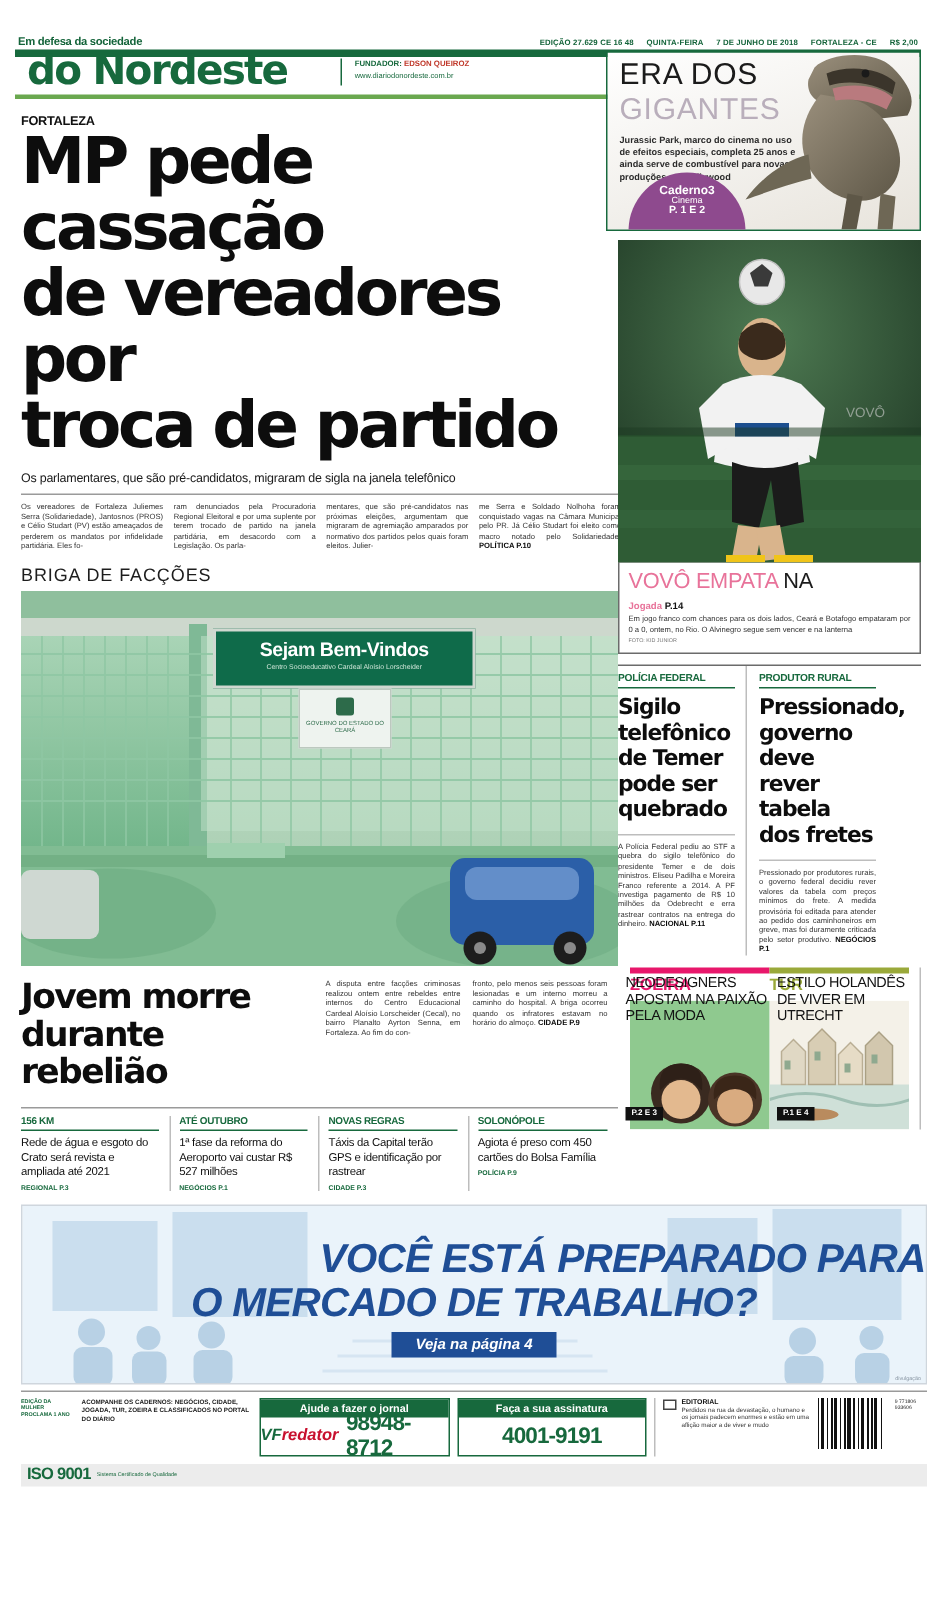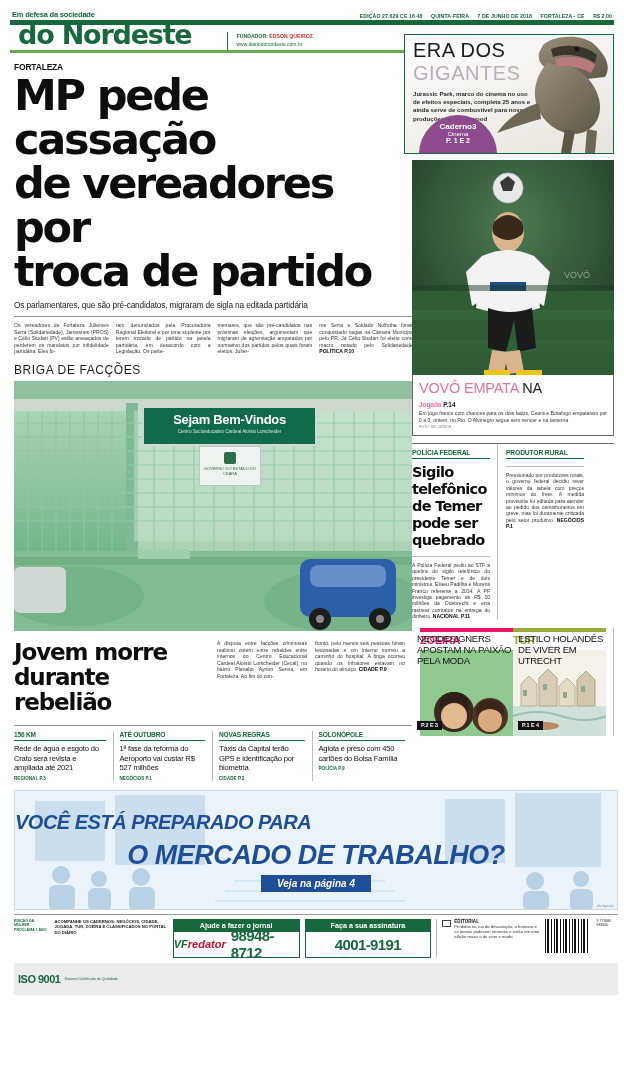--- a/index.html
+++ b/index.html
@@ -2,42 +2,42 @@
 <html><head>
 <meta charset="utf-8">
 <style>
   * { box-sizing: border-box; margin: 0; padding: 0; }
   html, body {
     width: 624px; height: 1071px;
     background: #ffffff;
     font-family: "Liberation Sans", sans-serif;
     overflow: hidden;
   }
-  .page { position: relative; width: 624px; height: 1071px; background: #fff; padding: 0 10px; }
+  .page { position: relative; width: 624px; height: 1071px; background: #fff; padding: 13px 10px; }
 
   
   .topstrip { display: flex; align-items: flex-end; justify-content: space-between;
               height: 20px; padding: 0 2px 1px 2px; }
   .tagline { font-size: 7.5px; font-weight: 700; color: #14643a; letter-spacing: -0.2px; }
   .dateline { font-size: 5.2px; font-weight: 700; color: #14643a; letter-spacing: 0.1px;
               white-space: nowrap; }
   .dateline span { margin-left: 7px; }
 
   .greenrule { height: 5px; background: #17693d; }
   .greenrule.light { height: 3px; background: #6aa84f; margin-bottom: 3px;}
 
   
   .masthead-wrap { display: flex; }
   .masthead { width: 400px; position: relative; }
   .logo-main {
     font-family: "DejaVu Sans", sans-serif;
     font-weight: 700; font-size: 82px; line-height: 86px;
     color: #17693d; letter-spacing: -3px; padding-left: 8px;
   }
-  .logo-sub-row { display: flex; align-items: flex-end; padding-left: 8px; margin-top: -6px; gap: 24px; }
+  .logo-sub-row { display: flex; align-items: center; padding-left: 8px; margin-top: -6px; gap: 24px; }
   .logo-sub {
     font-family: "DejaVu Sans", sans-serif;
     font-weight: 700; font-size: 27px; color: #17693d; letter-spacing: -1.2px;
   }
   .founder { border-left: 1px solid #17693d; margin-left: 12px; padding-left: 8px;
              padding-bottom: 2px; line-height: 8px; }
   .founder .f1 { font-size: 5.2px; font-weight: 700; color: #17693d; }
   .founder .f1 b { color: #c0392b; }
   .founder .f2 { font-size: 5px; color: #17693d; }
 
@@ -146,22 +146,22 @@
   .tile .pic { height: 86px; margin-top: 4px; position: relative; overflow: hidden; }
   .tile .ph { position: absolute; left: 5px; top: 5px; font-size: 9.6px; line-height: 11px;
               color: #121212; letter-spacing: -.3px; }
   .tile .pg { position: absolute; left: 5px; bottom: 6px; background: #111; color: #fff;
               font-size: 5.4px; font-weight: 700; padding: 1.5px 4px; }
 
   
   .adbanner { position: relative; width: 604px; height: 120px; margin: 9px 0 0 4px;
               border: 1px solid #cfd6dd; overflow: hidden;
               background: linear-gradient(105deg,#eef5fb 0%,#dfeaf5 40%,#cfe0ef 75%,#e6eff7 100%); }
-  .ad-t1 { position: absolute; width: 100%; text-align: left; top: 20px;
-           font-size: 20px; font-weight: 700; font-style: italic; color: #1f4e96; letter-spacing: -.5px; }
+  .ad-t1 { position: absolute; width: 100%; text-align: right; top: 20px;
+           font-size: 27px; font-weight: 700; font-style: italic; color: #1f4e96; letter-spacing: -.5px; }
   .ad-t2 { position: absolute; width: 100%; text-align: center; top: 49px;
            font-size: 27px; font-weight: 700; font-style: italic; color: #1f4e96; letter-spacing: -.5px; }
   .ad-cta { position: absolute; left: 50%; transform: translateX(-50%); top: 84px;
             background: #1f4e96; color: #fff; font-size: 10px; font-style: italic; font-weight: 700;
             padding: 3px 16px; }
   .ad-credit { position: absolute; right: 3px; bottom: 1px; font-size: 3.6px; color: #8a97a4; }
 
   
   .footer { display: flex; align-items: stretch; width: 604px; margin: 4px 0 0 4px;
             border-top: 1px solid #9a9a9a; padding-top: 4px; gap: 5px; }
@@ -175,21 +175,21 @@
   .vf { font-size: 11px; font-weight: 800; color: #17693d; font-style: italic; }
   .vf .r { color: #c8102e; }
   .f-edit { width: 116px; border-left: 1px solid #bdbdbd; padding-left: 5px; display: flex; gap: 3px; }
   .f-edit .bub { width: 9px; height: 7px; border: 1px solid #444; flex: none; margin-top: 1px; }
   .f-edit .et { font-size: 4.2px; line-height: 5.2px; color: #333; }
   .f-edit .et b { font-size: 4.6px; color: #111; }
   .f-bar { flex: 1; display: flex; align-items: flex-start; justify-content: flex-end; gap: 8px; }
   .barcode { width: 54px; height: 34px;
     background: repeating-linear-gradient(90deg,#111 0 1px,#fff 1px 2px,#111 2px 4px,#fff 4px 6px,#111 6px 7px,#fff 7px 9px); }
   .barnum { font-size: 3.4px; color: #222; }
-  .iso-row { width: 604px; margin: 5px 0 0 4px; height: 32px; background: #ececec;
+  .iso-row { width: 604px; margin: 5px 0 0 4px; height: 15px; background: #ececec;
              display: flex; align-items: center; padding-left: 4px; gap: 4px; }
   .iso-row .i1 { font-size: 11px; font-weight: 800; color: #17693d; letter-spacing: -.5px; }
   .iso-row .i2 { font-size: 3.6px; line-height: 4.4px; color: #17693d; }
 </style>
 </head>
 <body>
 
 <div class="page">
 
   <div class="topstrip">
@@ -245,21 +245,21 @@
     </div>
   </div>
   <div class="greenrule light"></div>
 
   <div class="kicker-small">FORTALEZA</div>
   <div class="lead-head">
     <div>MP pede cassação</div>
     <div>de vereadores por</div>
     <div>troca de partido</div>
   </div>
-  <div class="lead-sub">Os parlamentares, que são pré-candidatos, migraram de sigla na editada partidária</div>
+  <div class="lead-sub">Os parlamentares, que são pré-candidatos, migraram de sigla na janela telefônico</div>
   <div class="hairline"></div>
   <div class="lead-cols">
     <div class="col">Os vereadores de Fortaleza Juliemes Serra (Solidariedade), Jantosnos (PROS) e Célio Studart (PV) estão ameaçados de perderem os mandatos por infidelidade partidária. Eles fo-</div>
     <div class="col">ram denunciados pela Procuradoria Regional Eleitoral e por uma suplente por terem trocado de partido na janela partidária, em desacordo com a Legislação. Os parla-</div>
     <div class="col">mentares, que são pré-candidatos nas próximas eleições, argumentam que migraram de agremiação amparados por normativo dos partidos pelos quais foram eleitos. Julier-</div>
     <div class="col">
       <span>me Serra e Soldado Nolhoha foram conquistado vagas na Câmara Municipal pelo PR. Já Célio Studart foi eleito como macro notado pelo Solidariedade.</span>
       <b>POLÍTICA  P.10</b>
     </div>
   </div>
@@ -330,21 +330,21 @@
       <div class="bt">Rede de água e esgoto do Crato será revista e ampliada até 2021</div>
       <div class="bp">REGIONAL   P.3</div>
     </div>
     <div class="brief">
       <div class="bk">ATÉ OUTUBRO</div>
       <div class="bt">1ª fase da reforma do Aeroporto vai custar R$ 527 milhões</div>
       <div class="bp">NEGÓCIOS   P.1</div>
     </div>
     <div class="brief">
       <div class="bk">NOVAS REGRAS</div>
-      <div class="bt">Táxis da Capital terão GPS e identificação por biometria</div>
+      <div class="bt">Táxis da Capital terão GPS e identificação por rastrear</div>
       <div class="bp">CIDADE   P.3</div>
     </div>
     <div class="brief">
       <div class="bk">SOLONÓPOLE</div>
       <div class="bt">Agiota é preso com 450 cartões do Bolsa Família</div>
       <div class="bp">POLÍCIA   P.9</div>
     </div>
   </div>
 
   <div class="rail">
@@ -393,20 +393,21 @@
       <div class="rc">
         <div class="rk">POLÍCIA FEDERAL</div>
         <div class="rh">Sigilo telefônico de Temer pode ser quebrado</div>
         <div class="rb">
           <span>A Polícia Federal pediu ao STF a quebra do sigilo telefônico do presidente Temer e de dois ministros. Eliseu Padilha e Moreira Franco referente a 2014. A PF investiga pagamento de R$ 10 milhões da Odebrecht e erra rastrear contratos na entrega do dinheiro.</span>
           <b>NACIONAL  P.11</b>
         </div>
       </div>
       <div class="rc">
         <div class="rk">PRODUTOR RURAL</div>
+        <div class="rh">Pressionado, governo deve rever tabela dos fretes</div>
         <div class="rb">
           <span>Pressionado por produtores rurais, o governo federal decidiu rever valores da tabela com preços mínimos do frete. A medida provisória foi editada para atender ao pedido dos caminhoneiros em greve, mas foi duramente criticada pelo setor produtivo.</span>
           <b>NEGÓCIOS  P.1</b>
         </div>
       </div>
     </div>
 
     <div class="rail-bottom">
       <div class="tile right">
         <div class="bar" style="background:#e8176b"></div>

